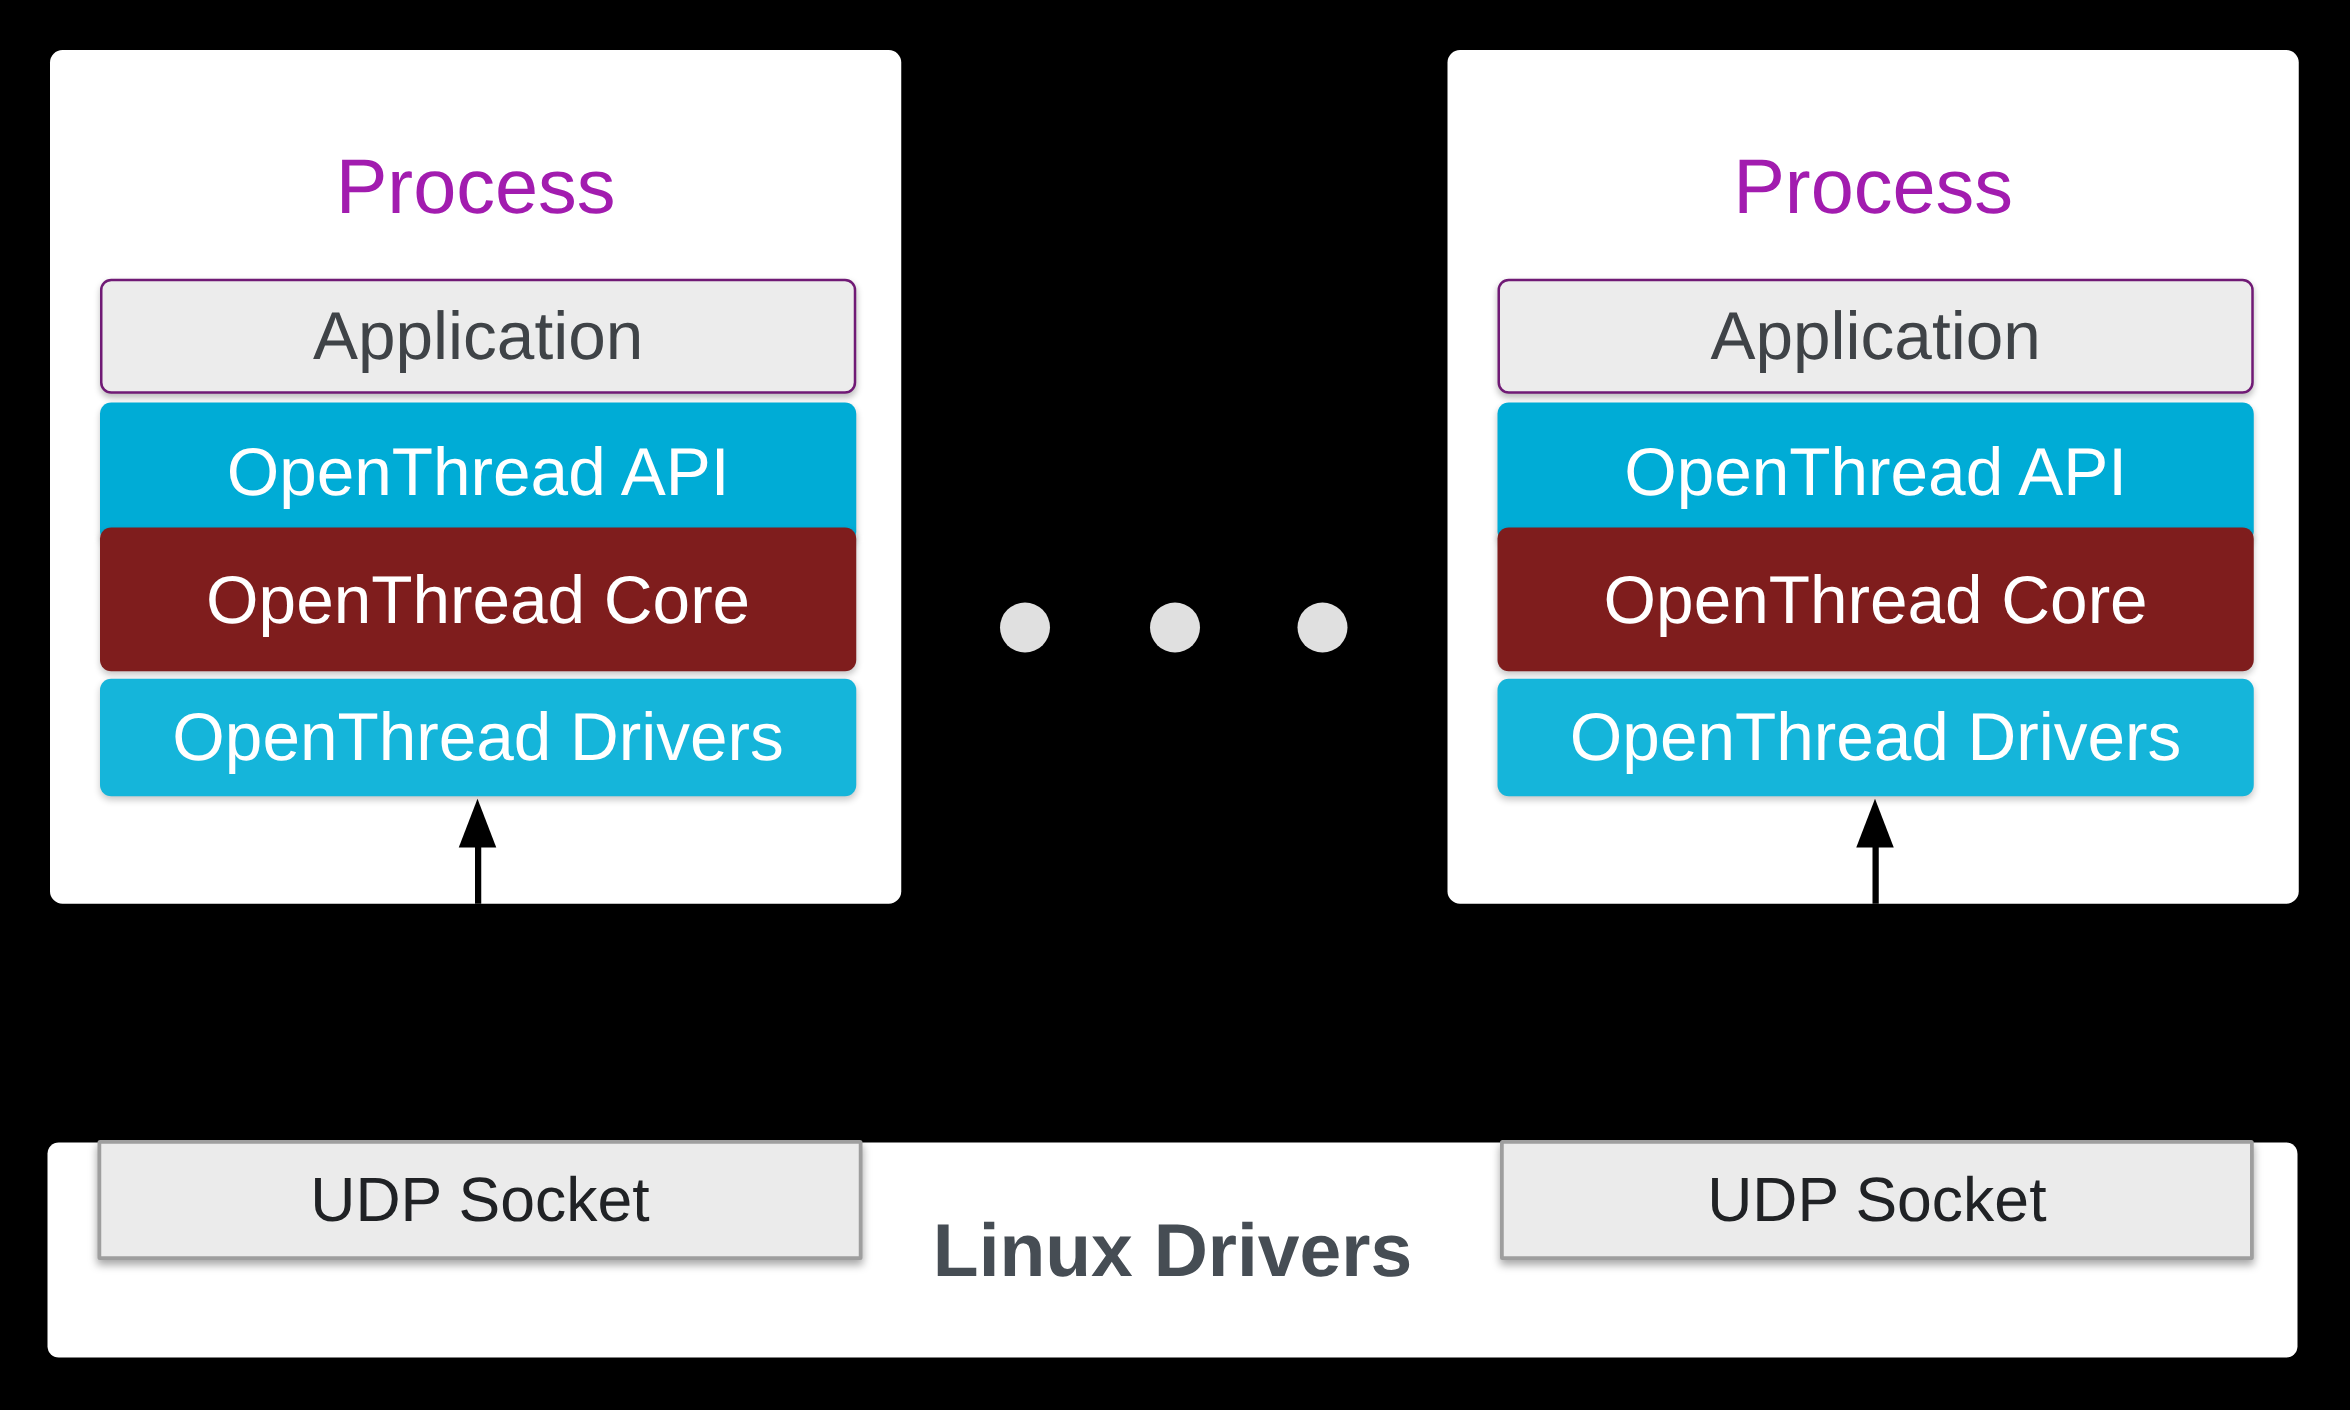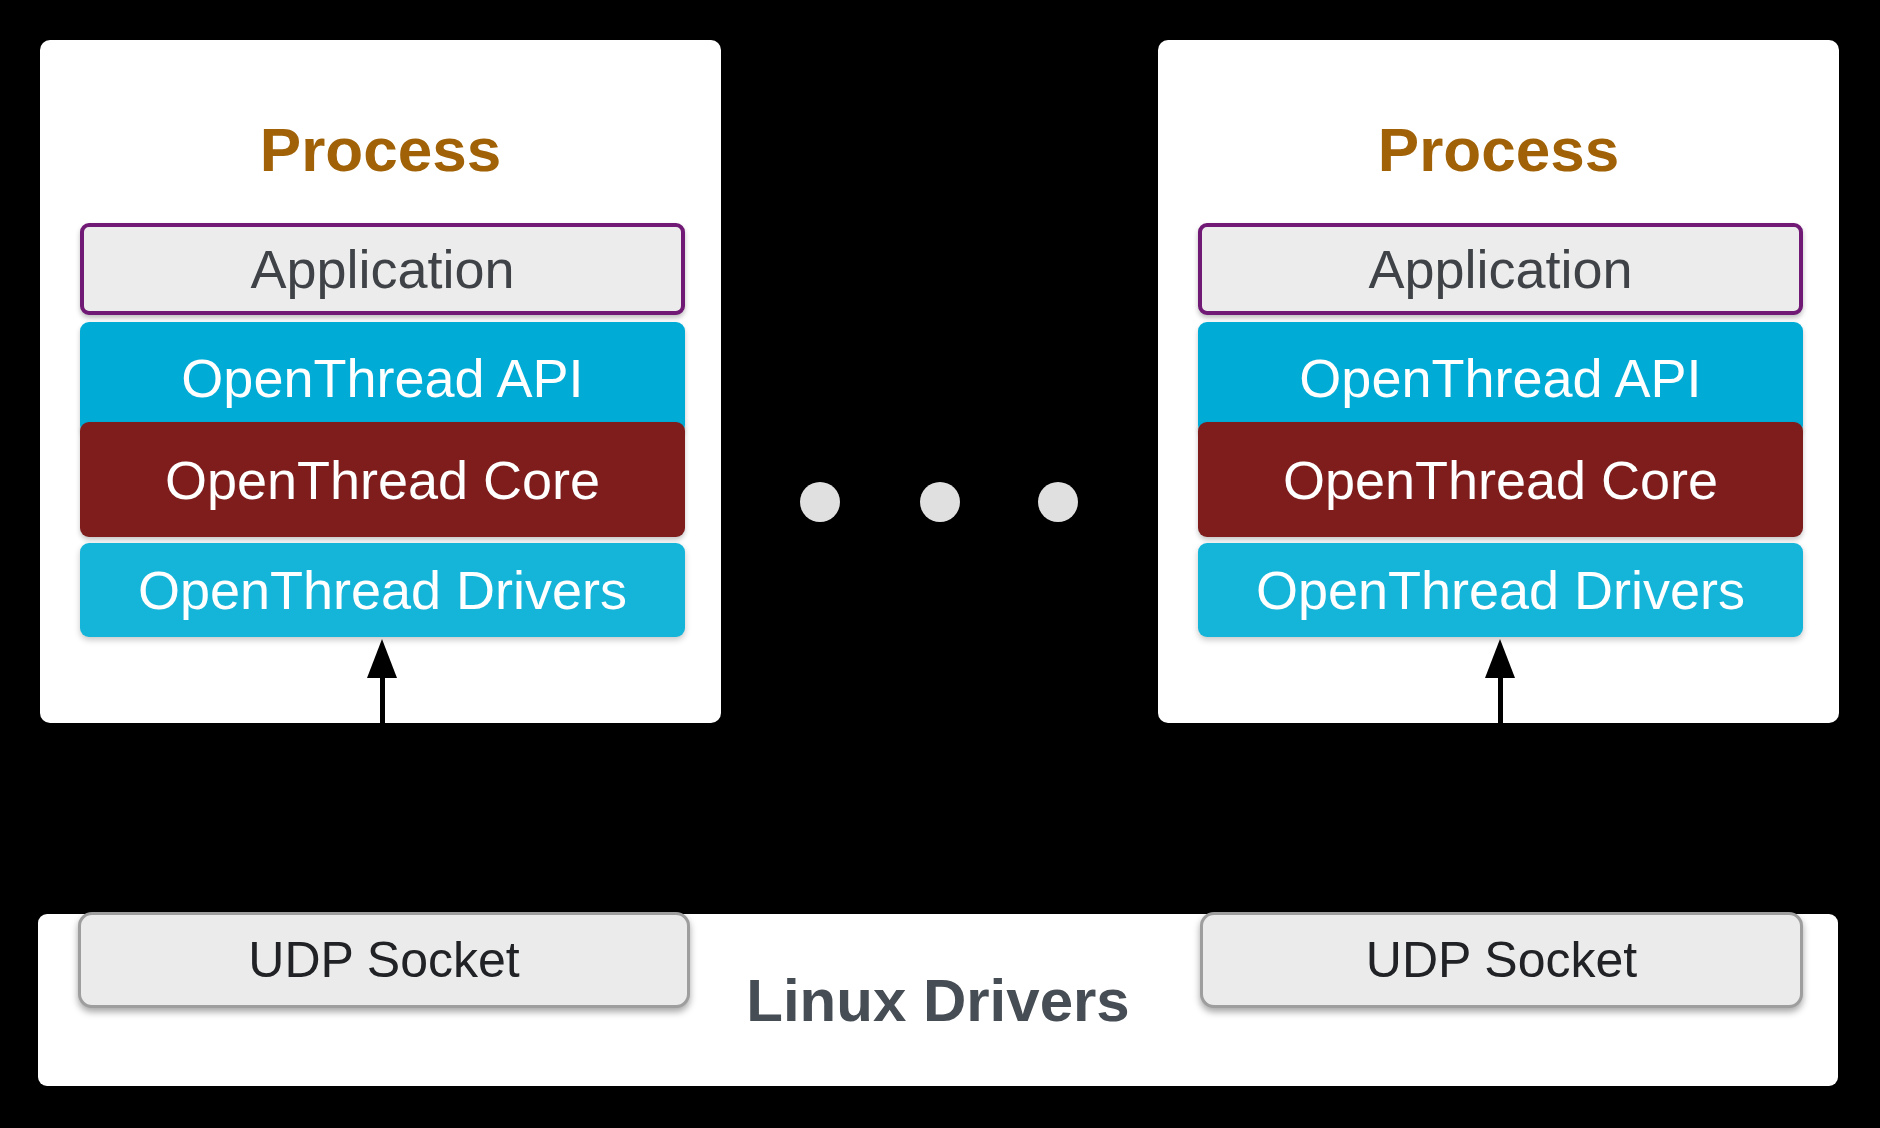--- a/index.html
+++ b/index.html
@@ -29,41 +29,41 @@
   .process.right { left: 1158px; }
 
   .process-title {
     position: absolute;
     top: 74px;
     left: 0;
     right: 0;
     margin: 0;
     text-align: center;
     font-size: 62px;
-    font-weight: 700;
-    color: #a16207;
+    font-weight: 400;
+    color: #a21caf;
   }
 
   .layer {
     position: absolute;
     left: 40px;
     width: 605px;
     box-sizing: border-box;
     display: flex;
     align-items: center;
     justify-content: center;
     border-radius: 9px;
     font-size: 54px;
     line-height: 1;
   }
   .layer-app {
     top: 183px;
     height: 92px;
     background: #ECECEC;
-    border: 4px solid #701a75;
+    border: 2px solid #701a75;
     color: #3F4347;
     box-shadow: 0 3px 5px rgba(0,0,0,0.25);
   }
   .layer-api {
     top: 282px;
     height: 112px;
     background: #00ACD6;
     color: #FFFFFF;
     box-shadow: 0 3px 5px rgba(0,0,0,0.22);
   }
@@ -145,21 +145,21 @@
     font-weight: 700;
     color: #464D54;
   }
   .udp {
     position: absolute;
     top: -2px;
     height: 96px;
     box-sizing: border-box;
     background: #EBEBEB;
     border: 3px solid #9E9E9E;
-    border-radius: 14px;
+    border-radius: 2px;
     display: flex;
     align-items: center;
     justify-content: center;
     font-size: 50px;
     color: #202225;
     box-shadow: 0 4px 7px rgba(0,0,0,0.35);
   }
   .udp-left  { left: 40px;   width: 612px; }
   .udp-right { left: 1162px; width: 603px; }
 </style>

